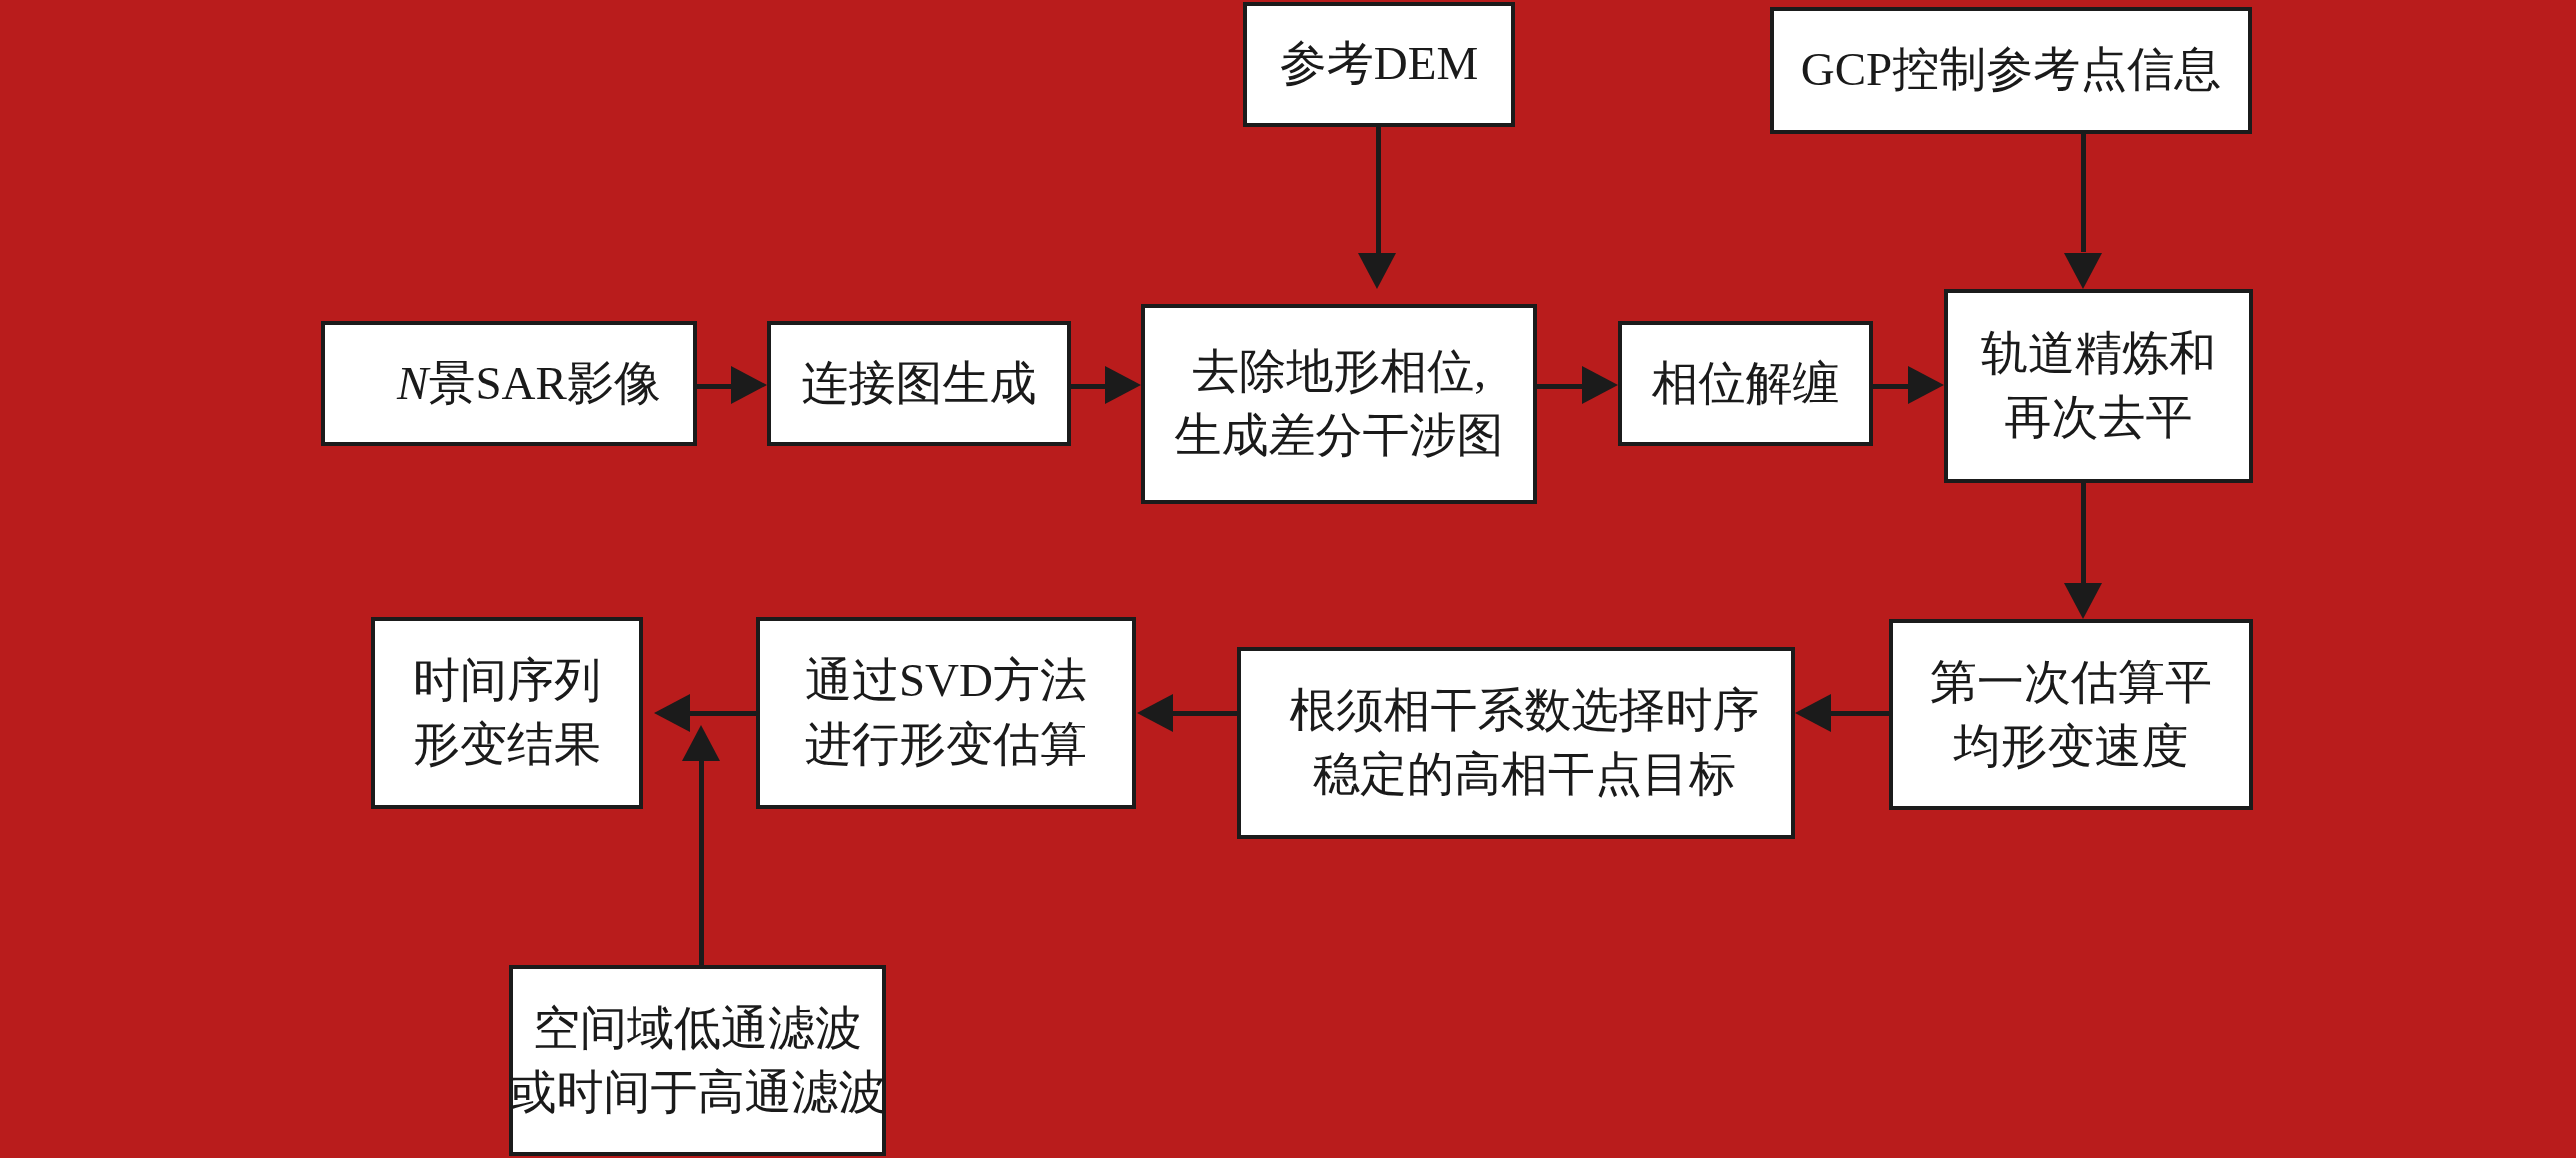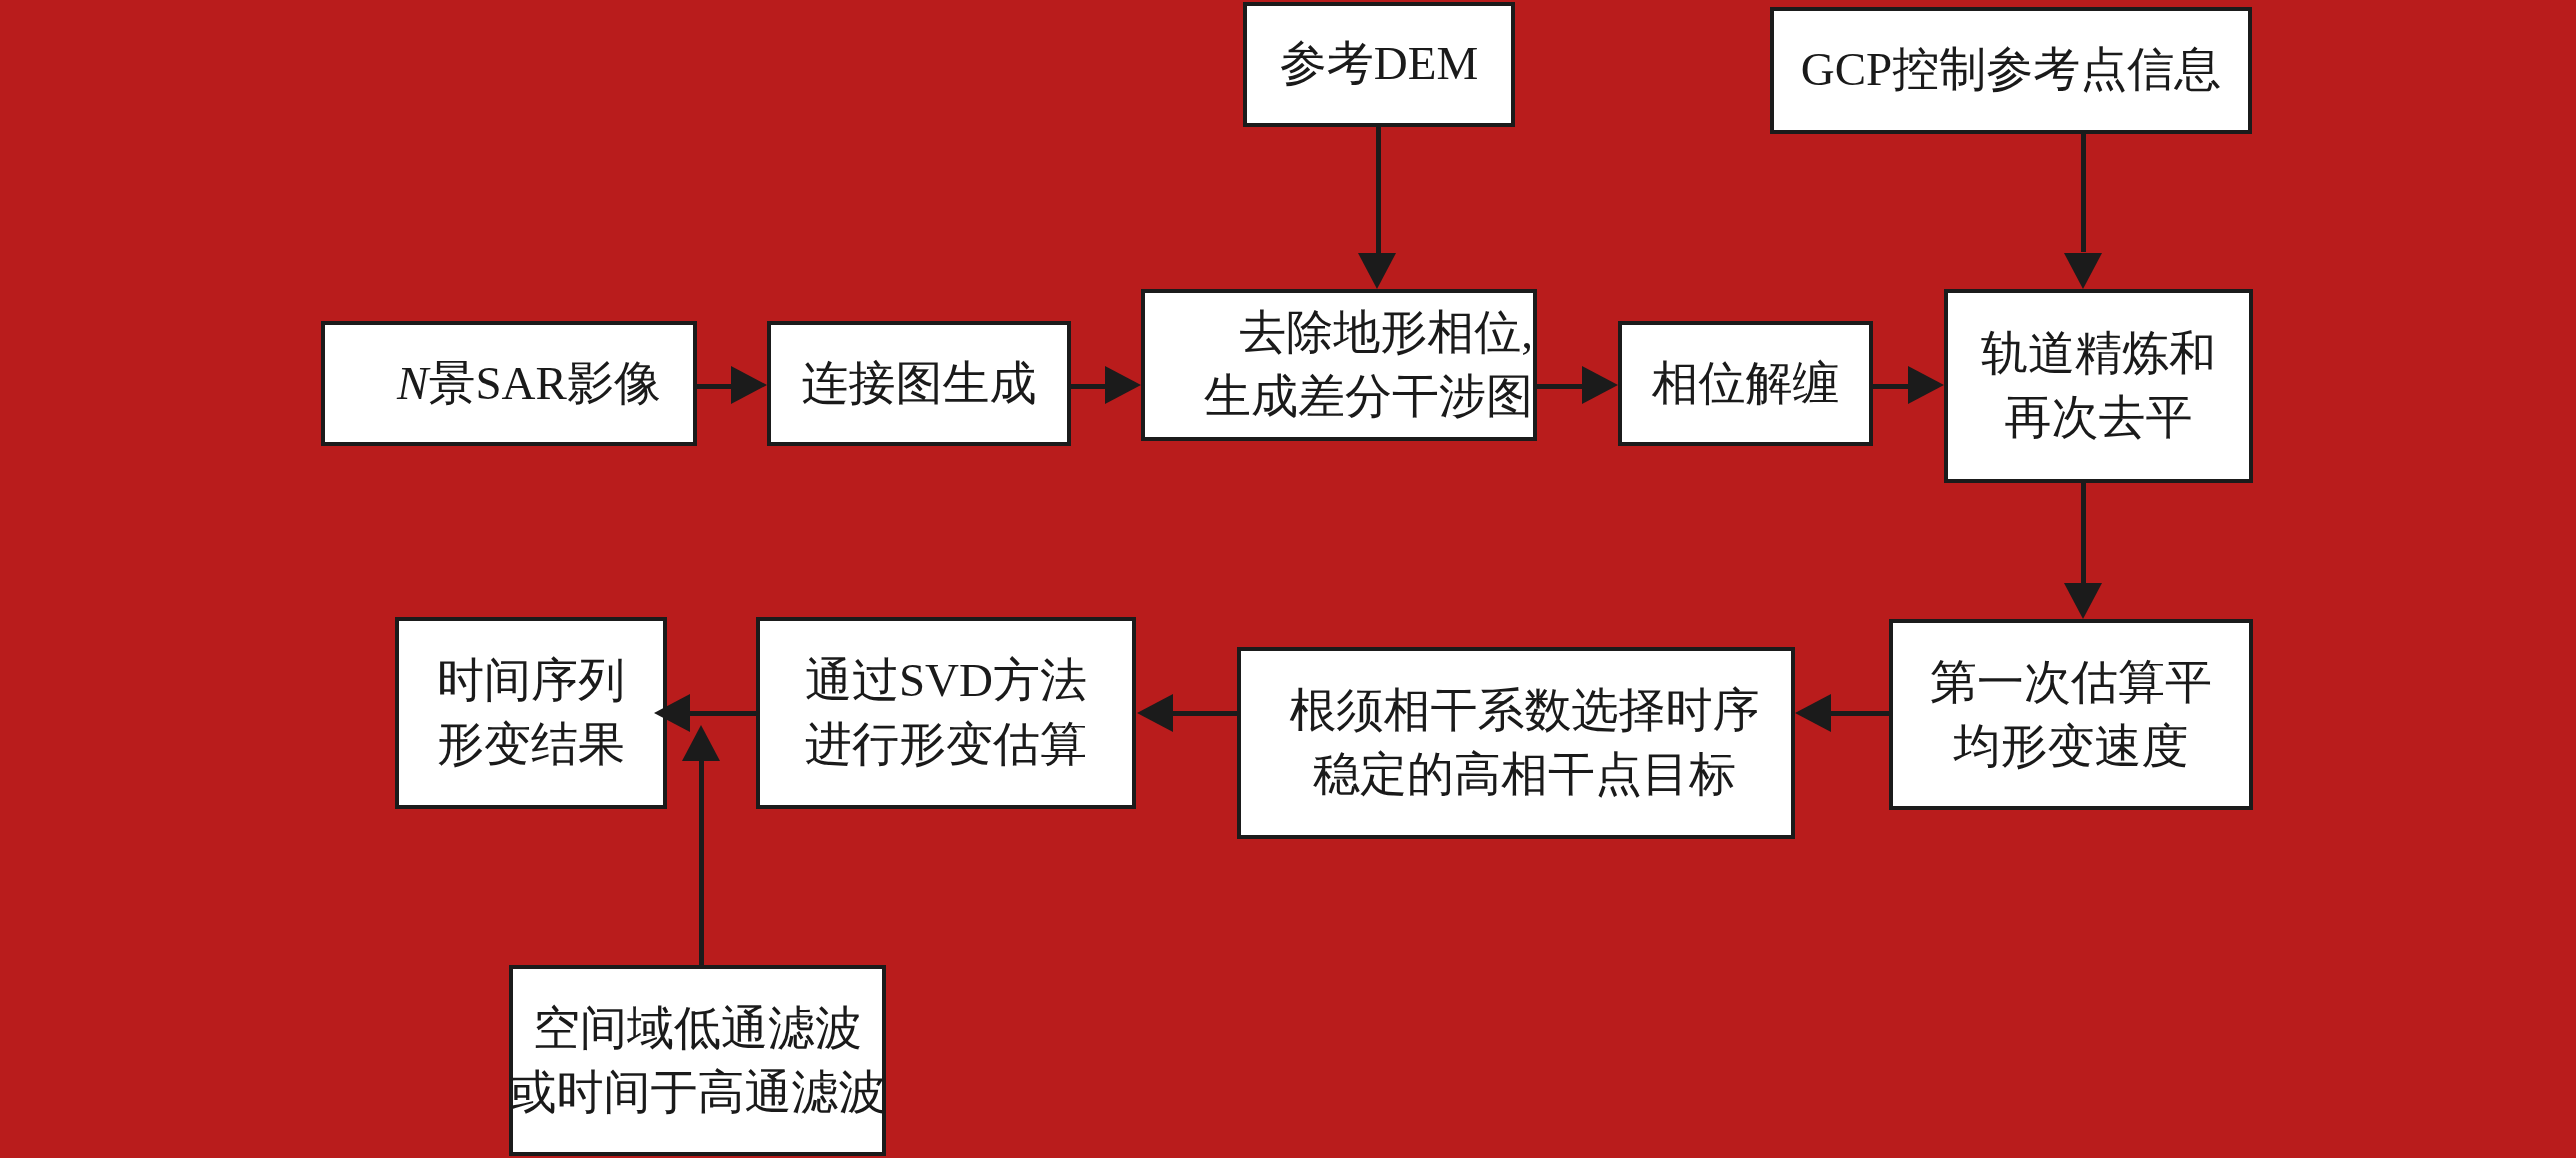--- a/index.html
+++ b/index.html
@@ -64,21 +64,21 @@
   </div>
 
   <div class="box" style="left:321px; top:321px; width:376px; height:125px;padding-left:40px;">
     <div><span class="it">N</span><span>景SAR影像</span></div>
   </div>
 
   <div class="box" style="left:767px; top:321px; width:304px; height:125px;">
     <div>连接图生成</div>
   </div>
 
-  <div class="box" style="left:1141px; top:289px; width:396px; height:152px;align-items:flex-end;">
+  <div class="box" style="left:1141px; top:304px; width:396px; height:200px;">
     <div>去除地形相位,</div>
     <div>生成差分干涉图</div>
   </div>
 
   <div class="box" style="left:1618px; top:321px; width:255px; height:125px;">
     <div>相位解缠</div>
   </div>
 
   <div class="box" style="left:1944px; top:289px; width:309px; height:194px;">
     <div>轨道精炼和</div>
@@ -93,21 +93,21 @@
   <div class="box" style="left:1237px; top:647px; width:558px; height:192px;padding-left:17px;">
     <div>根须相干系数选择时序</div>
     <div>稳定的高相干点目标</div>
   </div>
 
   <div class="box" style="left:756px; top:617px; width:380px; height:192px;">
     <div>通过SVD方法</div>
     <div>进行形变估算</div>
   </div>
 
-  <div class="box" style="left:395px; top:617px; width:272px; height:192px;">
+  <div class="box" style="left:371px; top:617px; width:272px; height:192px;">
     <div>时间序列</div>
     <div>形变结果</div>
   </div>
 
   <div class="box" style="left:509px; top:965px; width:377px; height:191px;">
     <div>空间域低通滤波</div>
     <div>或时间于高通滤波</div>
   </div>
 
   <div class="edge-line" style="left:1376px; top:127px; width:4.9px; height:126px;"></div>

